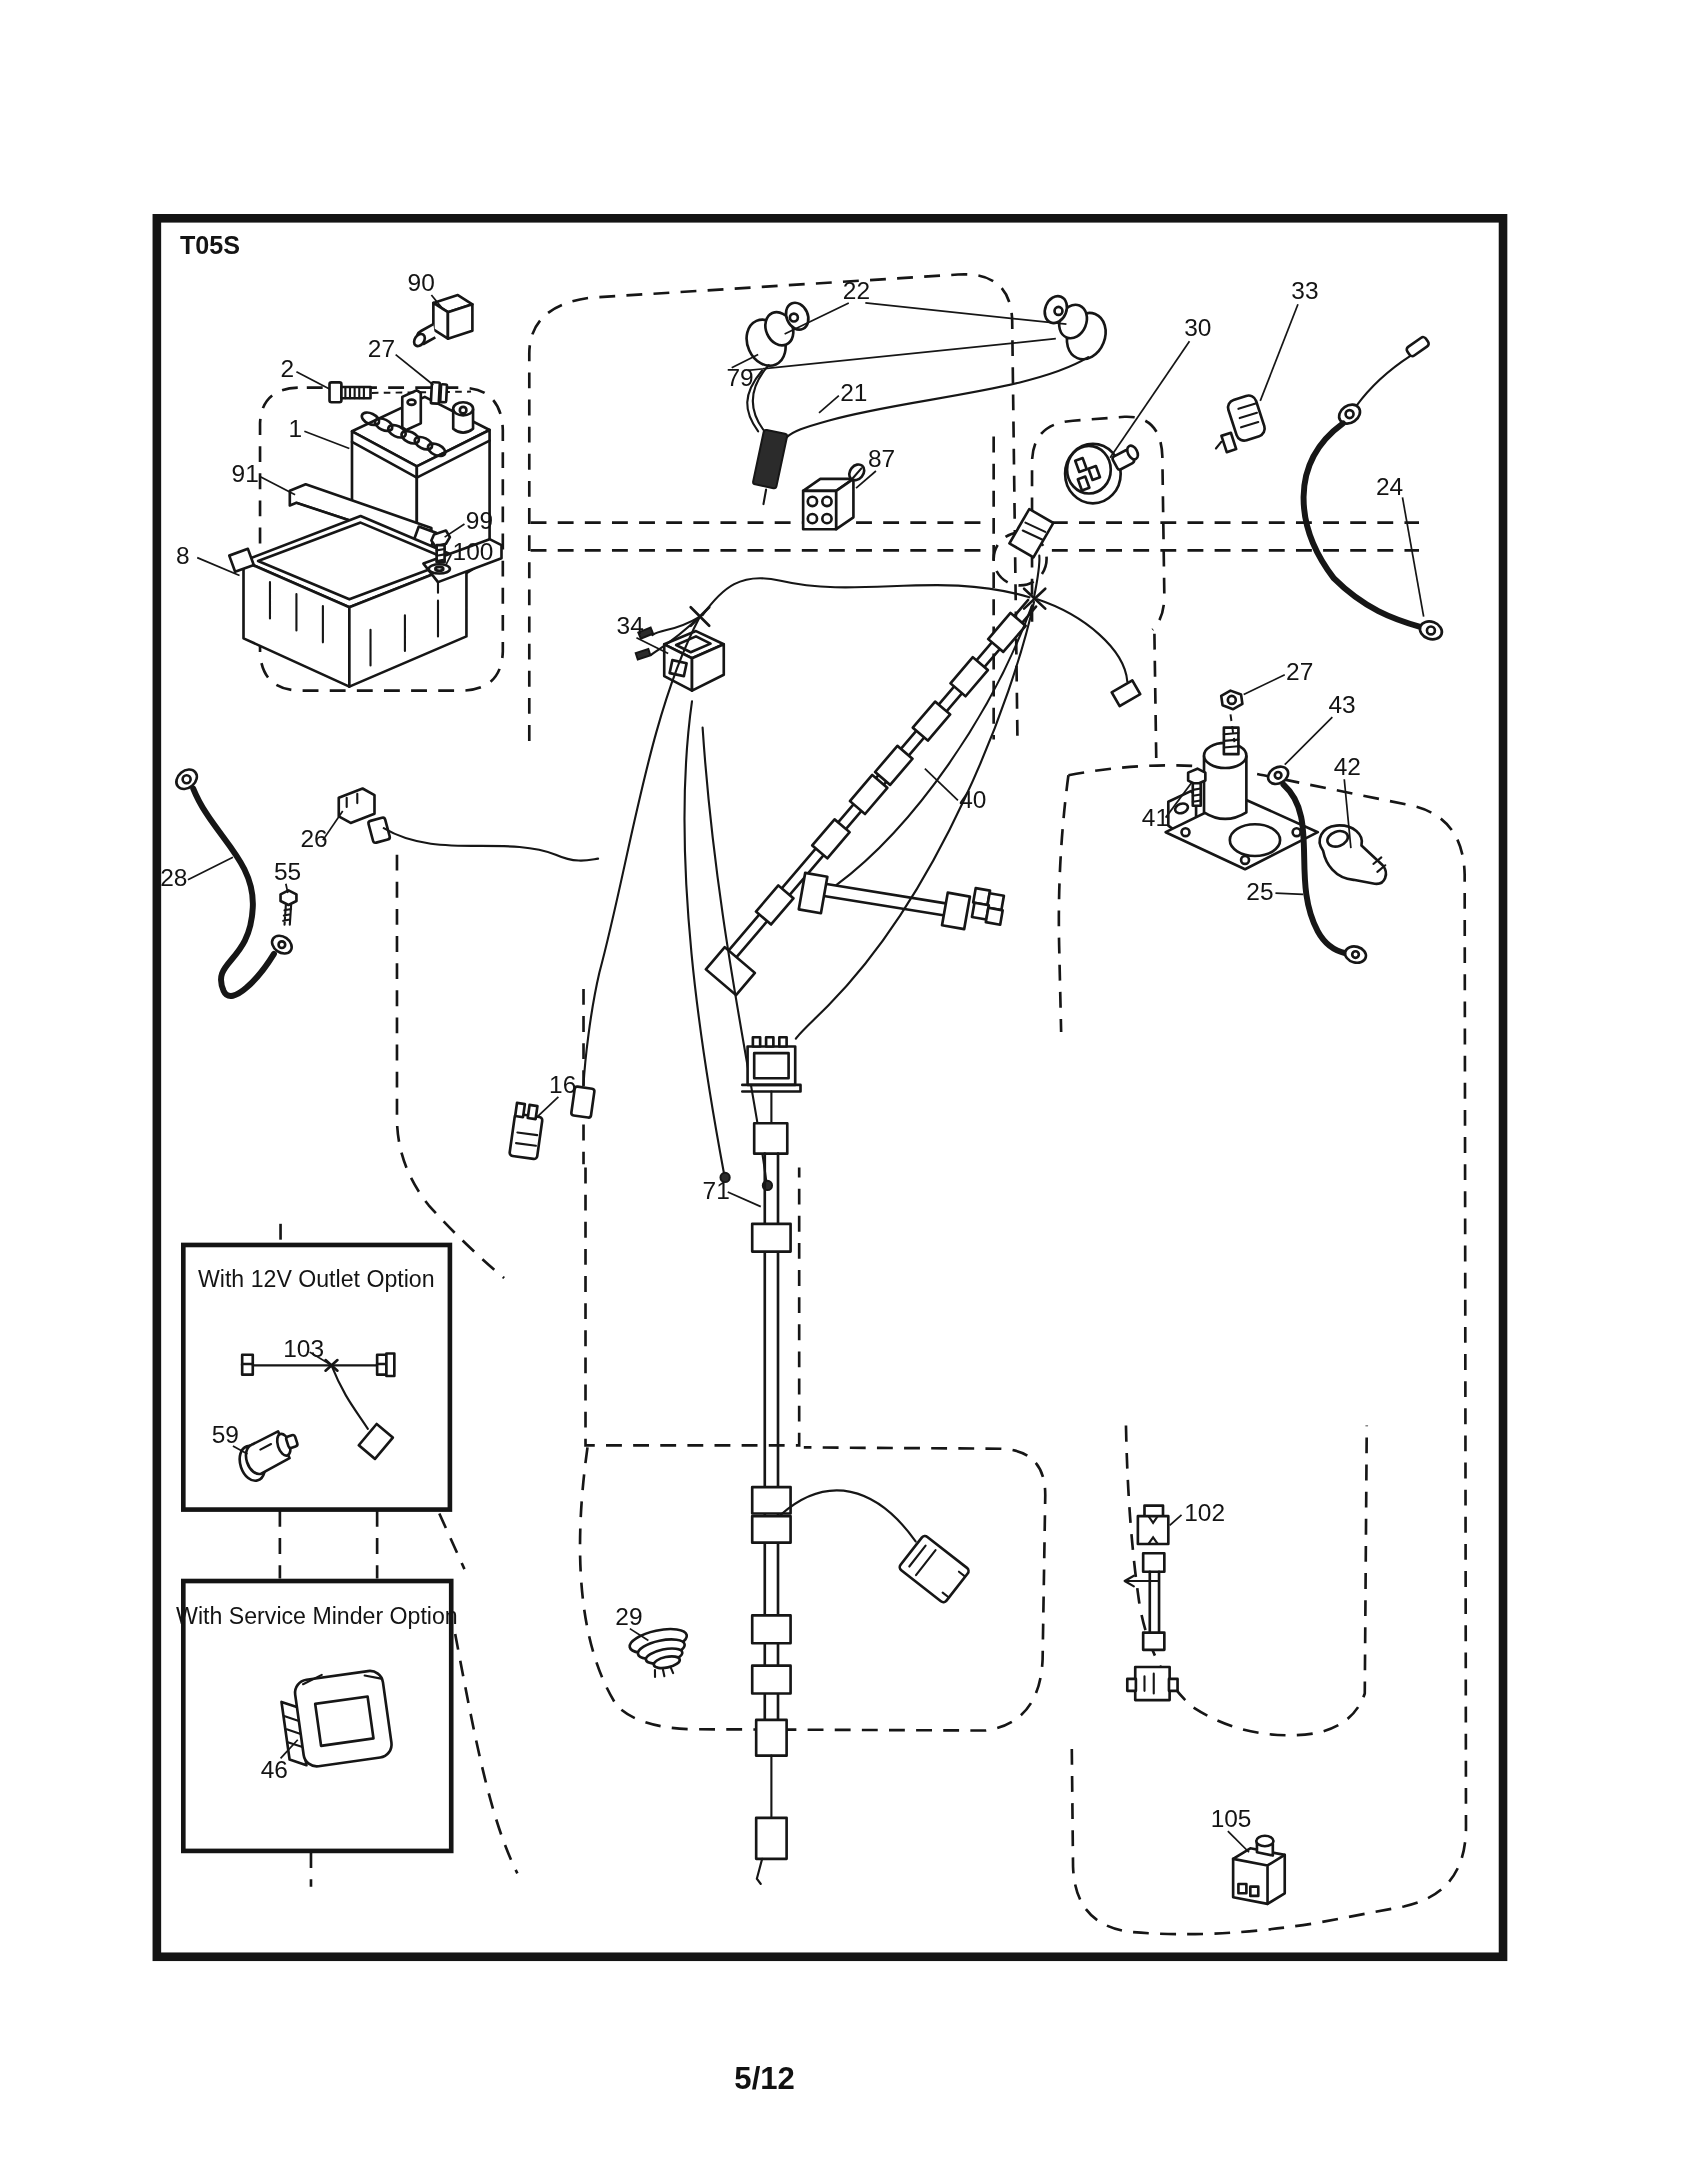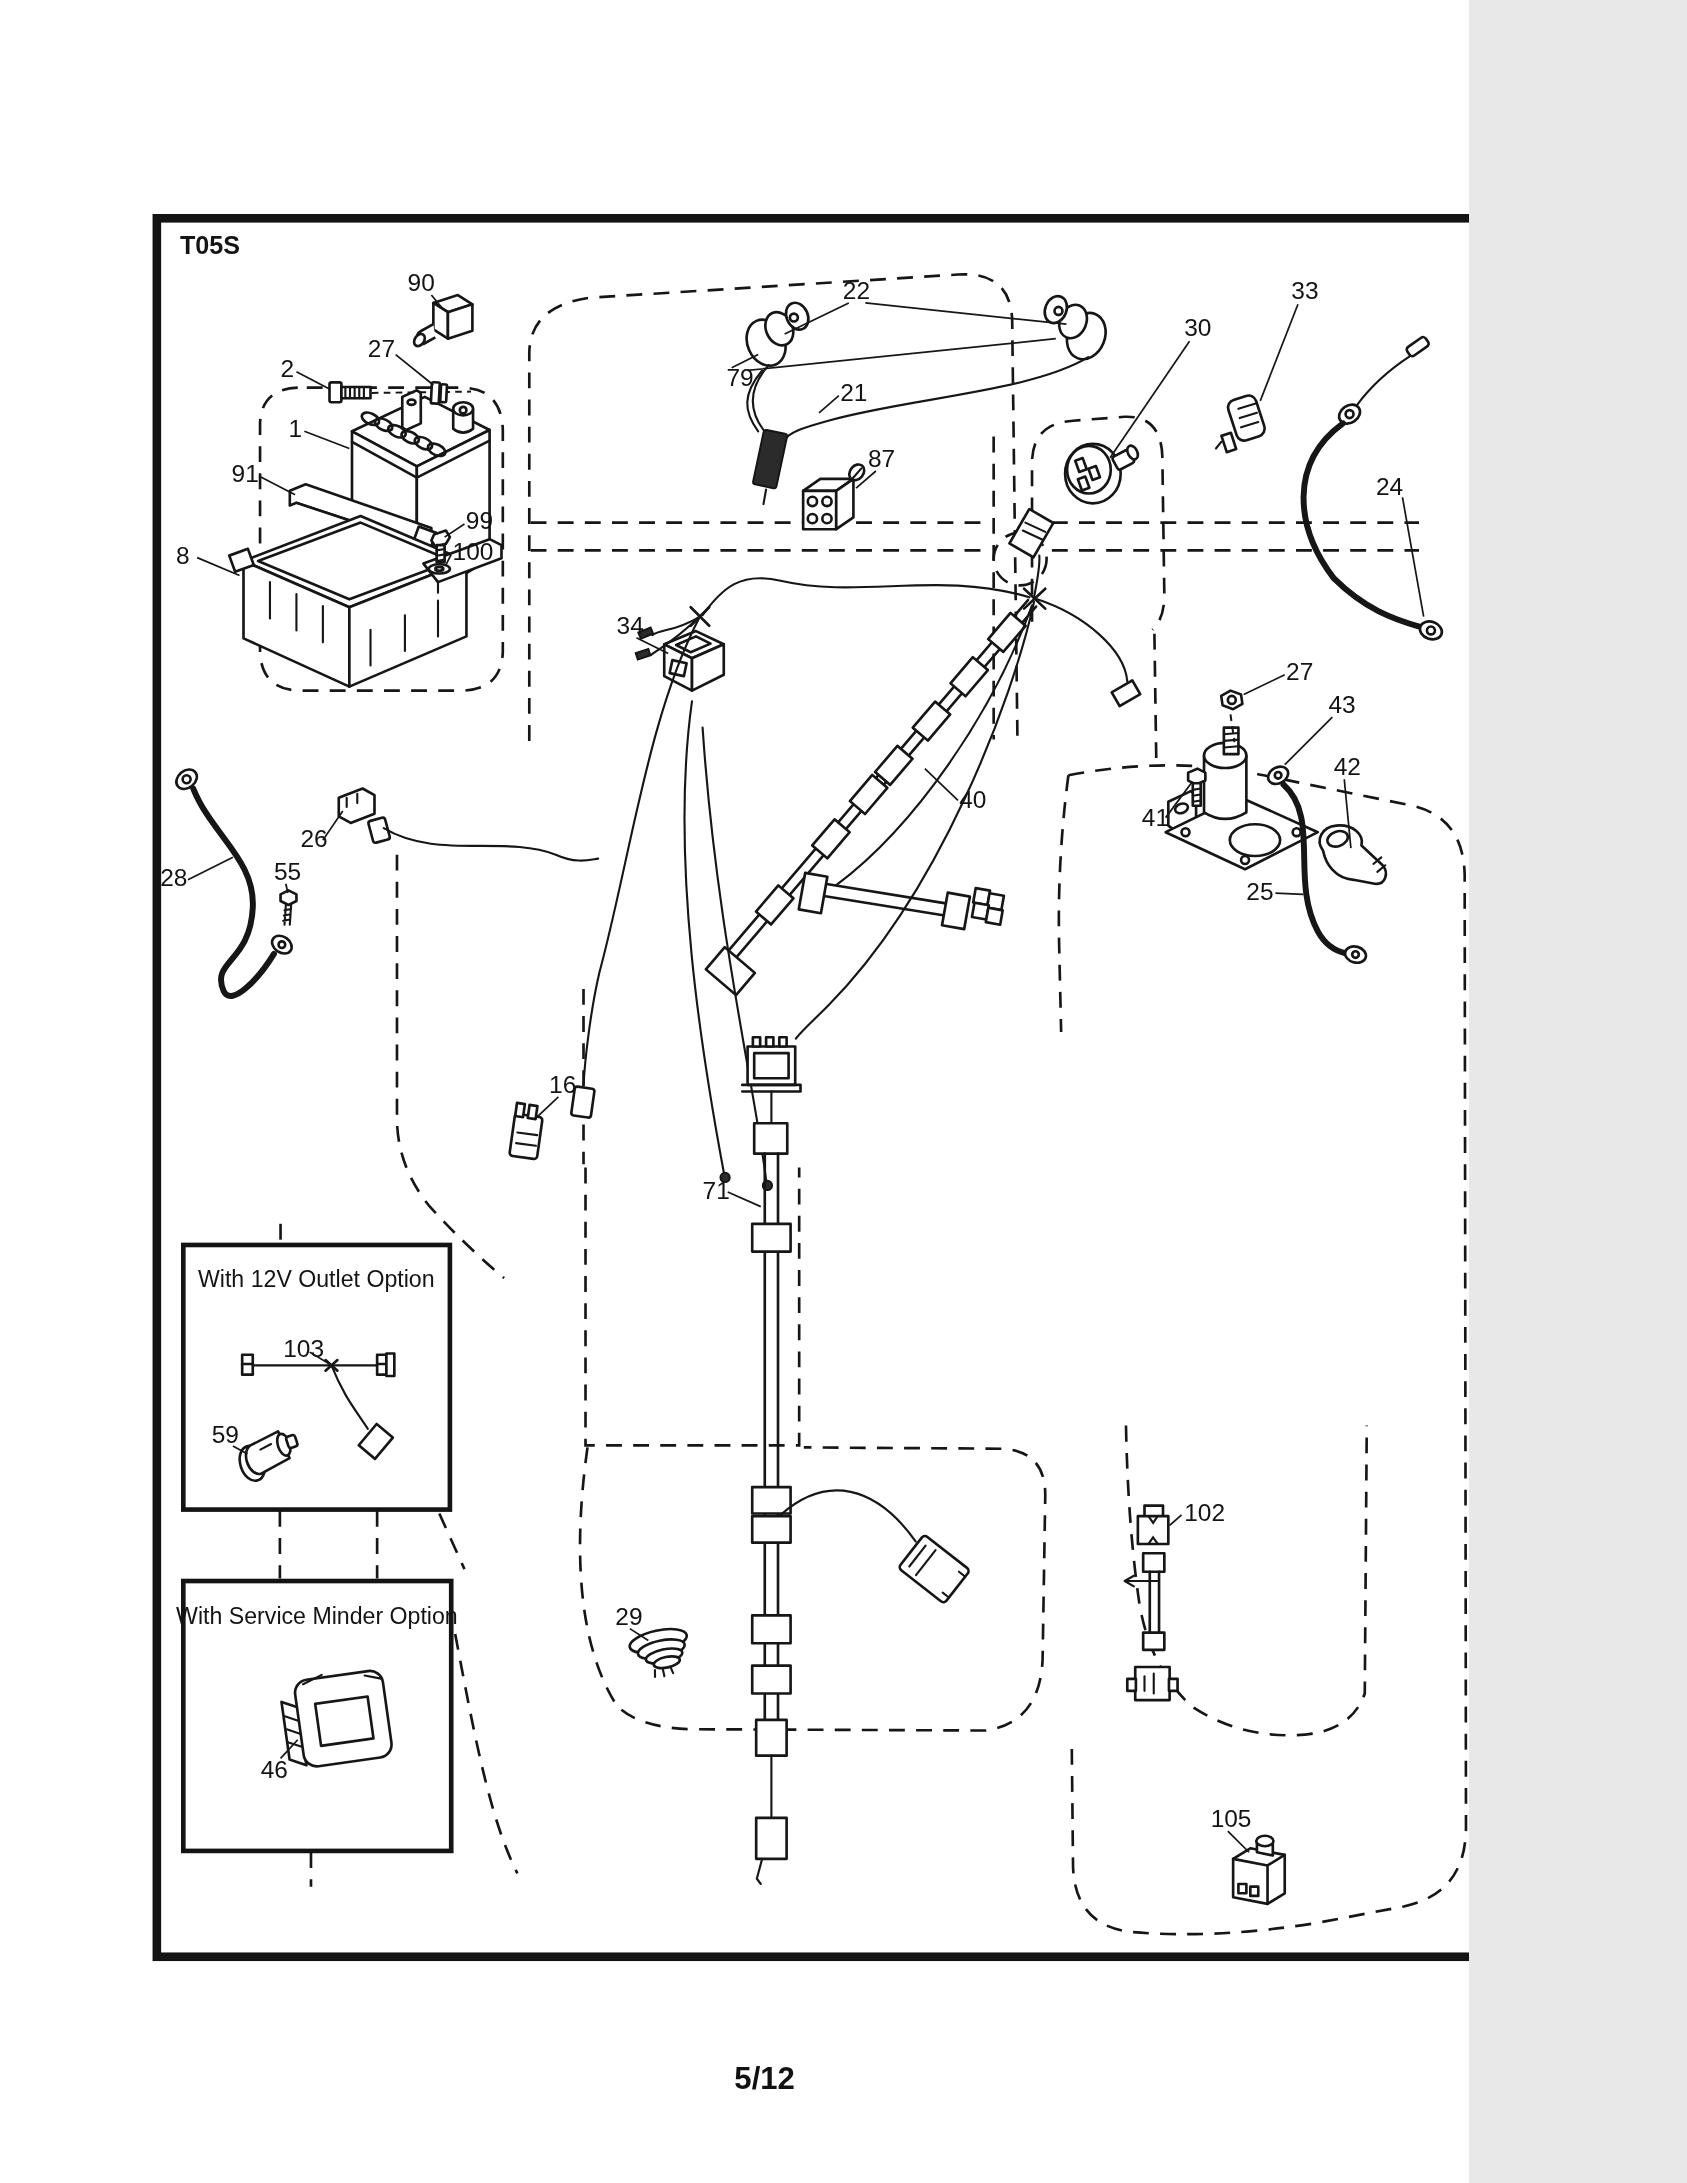--- a/index.html
+++ b/index.html
@@ -1,16 +1,16 @@
 <!DOCTYPE html>
 <html style="font-size:10.6px"><head>
 <meta charset="utf-8">
 <style>
   html,body{margin:0;padding:0;background:#e8e8e8;}
-  .page{position:relative;width:1469px;height:2183px;background:#ffffff;overflow:hidden;
+  .page{position:relative;width:1687px;height:2183px;background:#ffffff;overflow:hidden;
         font-family:"Liberation Sans", sans-serif;}
   svg{position:absolute;left:0;top:0;}
   .ln{stroke:#161616;fill:none;stroke-width:4;stroke-linecap:round;stroke-linejoin:round;}
   .thin{stroke:#161616;fill:none;stroke-width:3.2;stroke-linecap:round;}
   .thick{stroke:#161616;fill:none;stroke-width:9;stroke-linecap:round;}
   .dash{stroke:#161616;fill:none;stroke-width:4;stroke-dasharray:24 17;stroke-linecap:butt;}
   .dashf{stroke:#161616;fill:none;stroke-width:3;stroke-dasharray:10 8;}
   .leader{stroke:#161616;fill:none;stroke-width:2.6;}
   .lbl{font-family:"Liberation Sans",sans-serif;font-size:37px;fill:#141414;}
   .ttl{font-family:"Liberation Sans",sans-serif;font-size:38px;font-weight:600;fill:#141414;}

